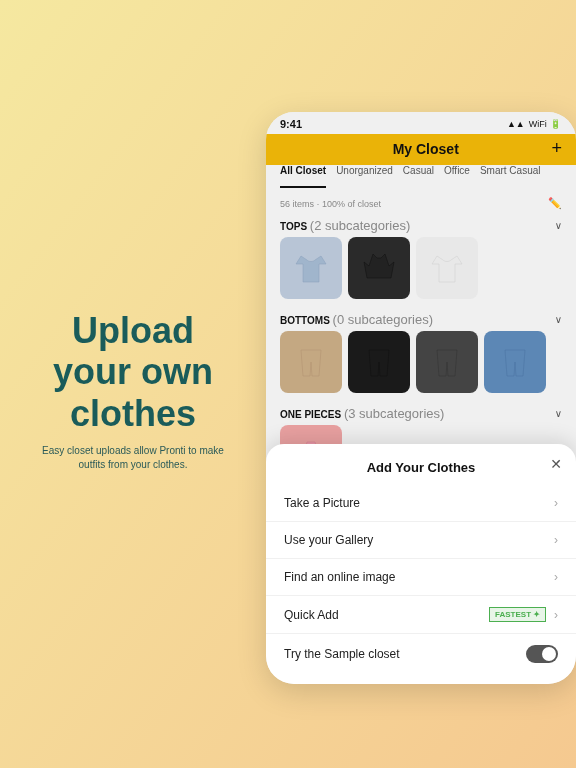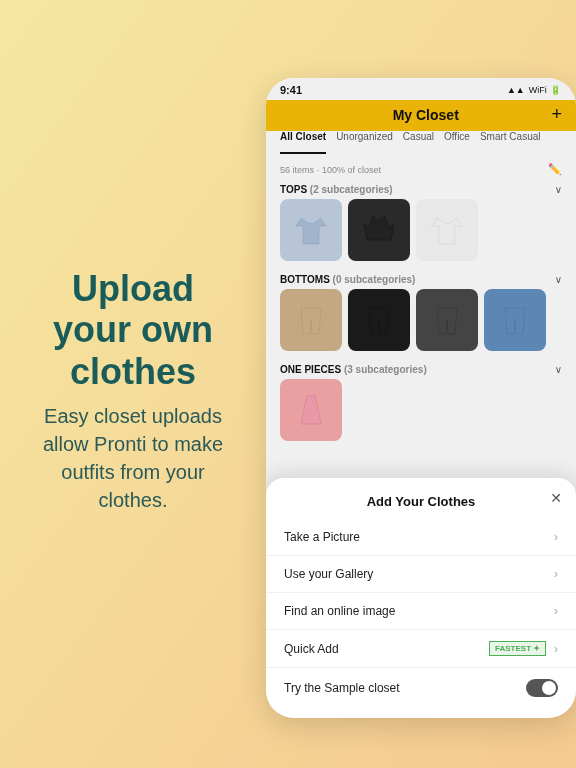--- a/index.html
+++ b/index.html
@@ -33,29 +33,29 @@
 
     .main-title {
       font-size: 36px;
       font-weight: 800;
       color: #1a5c5a;
       line-height: 1.15;
       margin-bottom: 10px;
     }
 
     .subtitle {
-      font-size: 20px;
+      font-size: 10px;
       color: #2a5a58;
       line-height: 1.4;
     }
 
     
     .phone {
       width: 310px;
-      height: 640px;
+      height: 572px;
       background: #f0f0f0;
       border-radius: 28px;
       overflow: hidden;
       box-shadow: 0 8px 30px rgba(0,0,0,0.15);
       position: relative;
       flex-shrink: 0;
     }
 
     
     .status-bar {
@@ -158,23 +158,23 @@
       padding: 5px 0 4px;
     }
 
     .section-title {
       font-size: 10px;
       font-weight: 700;
       color: #111;
     }
 
     .section-sub {
-      font-size: 10px;
+      font-size: 13px;
       color: #888;
-      font-weight: 700;
+      font-weight: 400;
     }
 
     .chevron {
       font-size: 10px;
       color: #555;
     }
 
     
     .clothing-row {
       display: flex;

